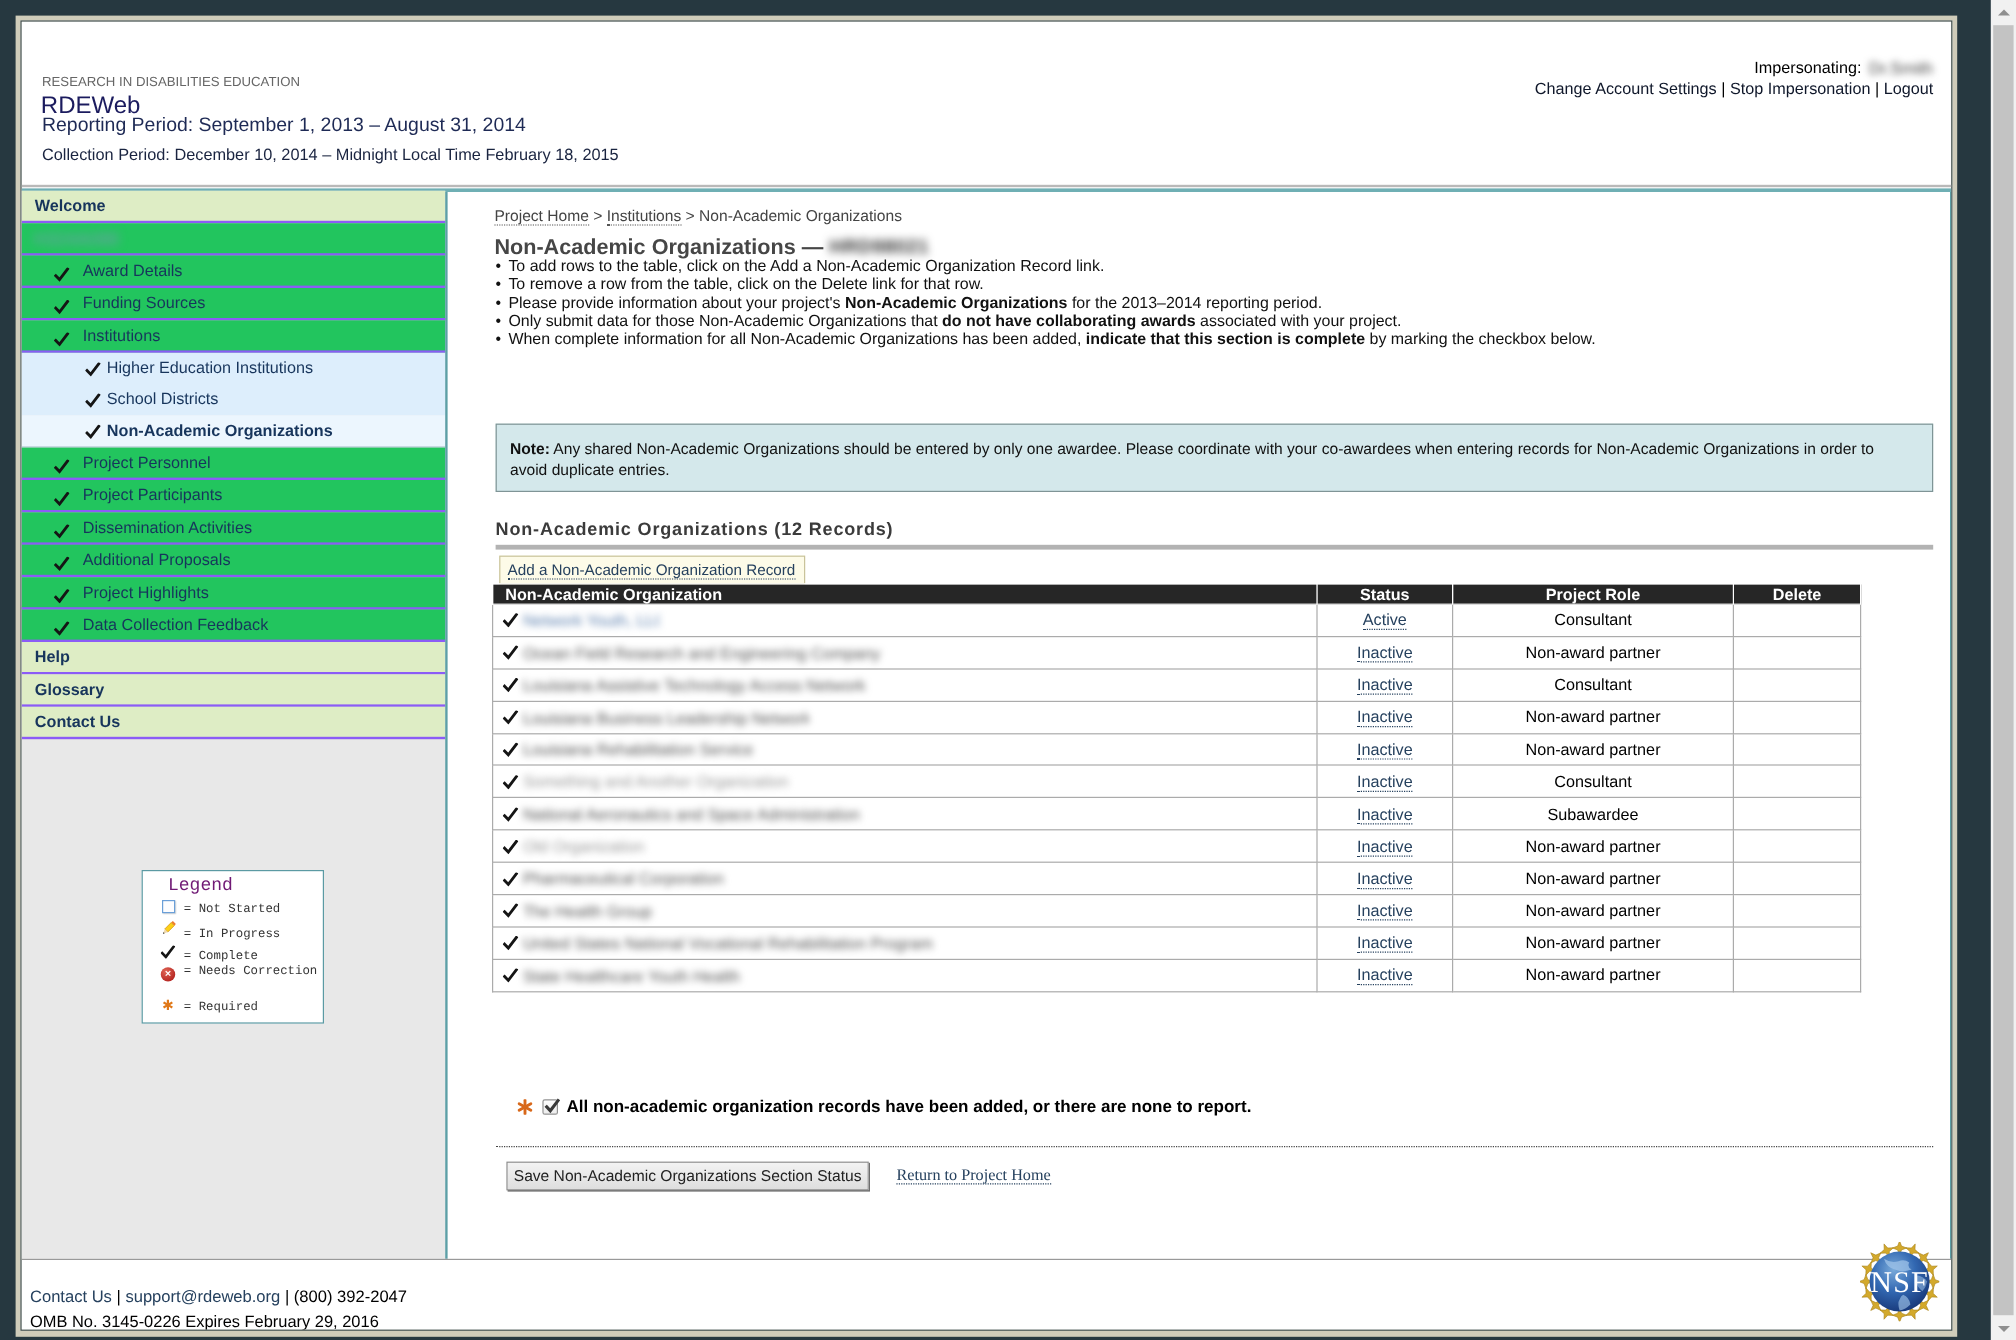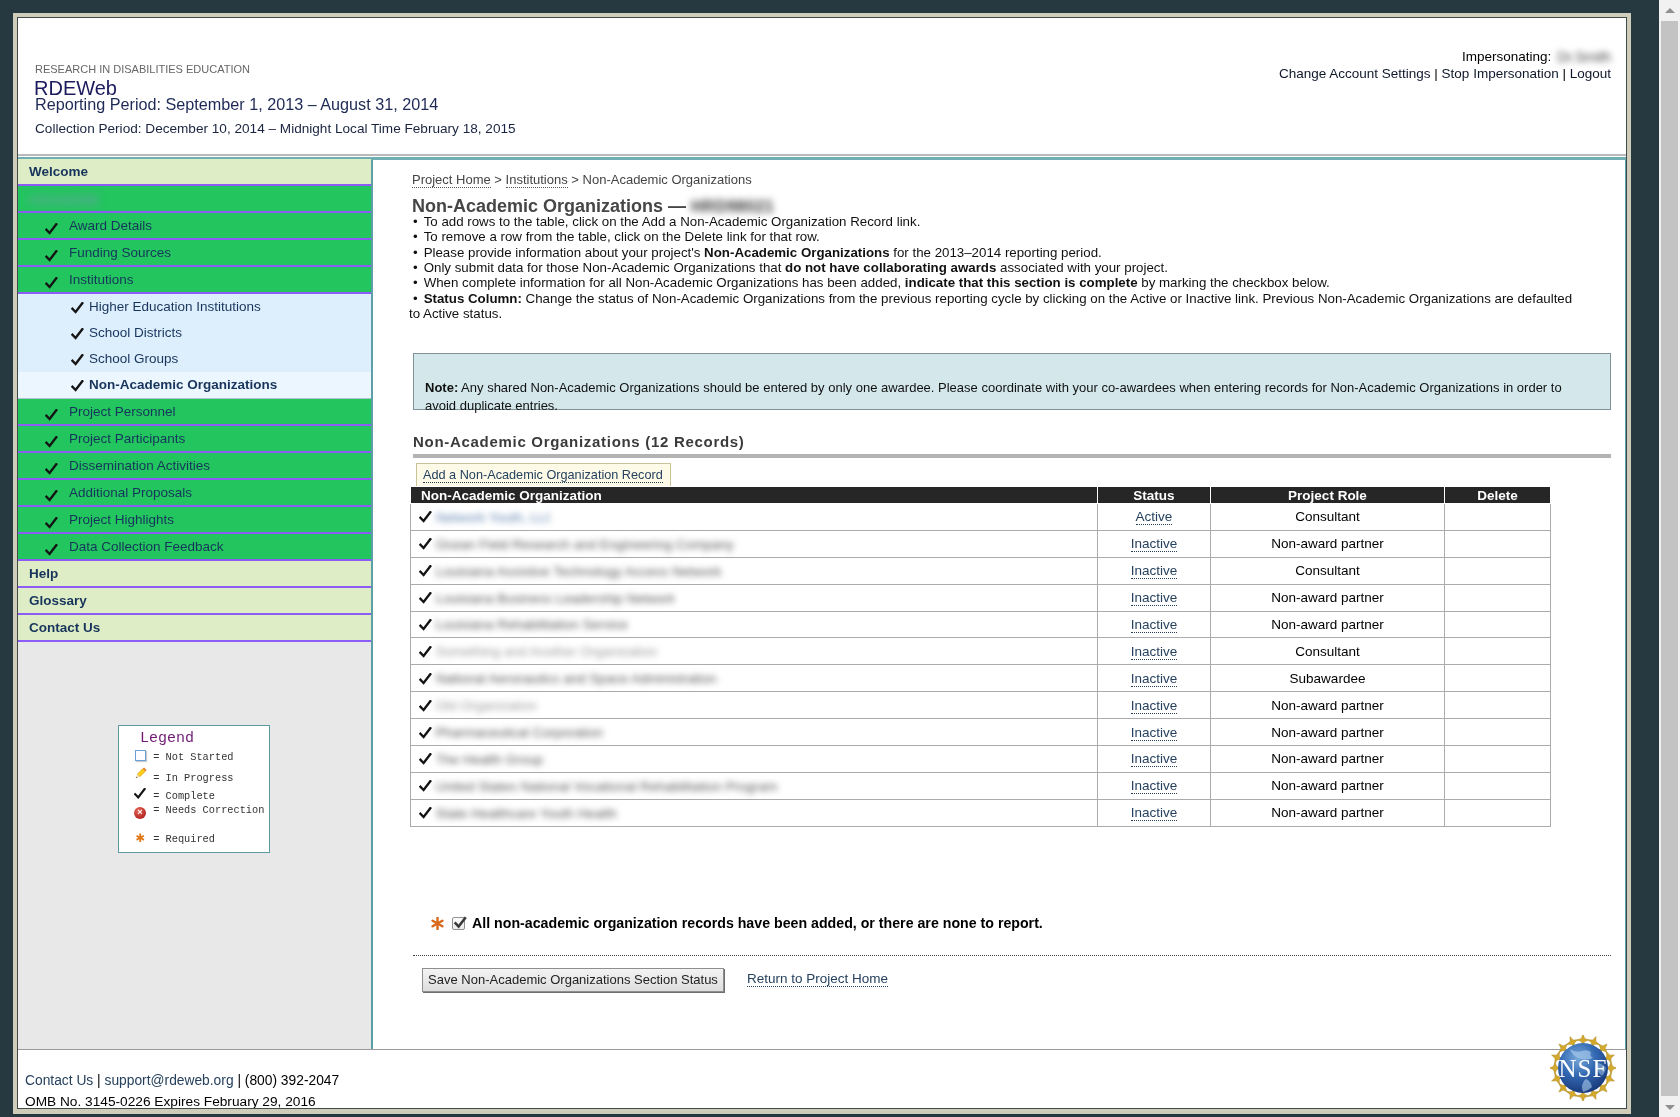--- a/index.html
+++ b/index.html
@@ -45,21 +45,21 @@
 .litem { position:absolute; left:14px; font-size:10.3px; color:#333; white-space:nowrap; }
 .licon { display:inline-block; width:14px; text-align:center; }
 
 #main { position:absolute; left:356px; top:116px; width:1235px; height:872px; }
 #crumb { left:38px; top:13px; font-size:13px; color:#444; }
 #crumb a { color:#444; text-decoration:none; border-bottom:1px dotted #555; }
 #h1t { left:38px; top:37px; font-size:18px; color:#464646; font-weight:bold; }
 #bullets { position:absolute; left:0px; top:80px; width:1255px; font-size:13.3px; color:#111; }
 #bullets li { list-style:none; margin-left:35px; line-height:15.33px; }
 #bullets li::before { content:"\2022"; padding:0 6px 0 4px; }
-#notebox { position:absolute; left:39px; top:194px; width:1198px; height:57px; background:#d4e8eb; border:1px solid #7f9496; font-size:13px; color:#111; padding:25px 11px; line-height:18px; }
+#notebox { position:absolute; left:39px; top:194px; width:1198px; height:57px; background:#d4e8eb; border:1px solid #7f9496; font-size:13px; color:#111; padding:11px 11px; line-height:18px; }
 #sechdr { position:absolute; left:39px; top:274px; font-size:15px; letter-spacing:0.7px; font-weight:bold; color:#3b3b3b; }
 #secrule { position:absolute; left:39px; top:295px; width:1198px; height:4px; background:#b3b3b3; }
 #addbox { position:absolute; left:42px; top:304px; width:255px; height:24px; background:#fdfbe8; border:1px solid #c9c39a; font-size:12.7px; line-height:22px; padding-left:6px; }
 #addbox a { color:#26415e; border-bottom:1px dotted #26415e; text-decoration:none; }
 
 #tbl { position:absolute; left:36px; top:352px; border-collapse:collapse; table-layout:fixed; }
 #tbl th { background:#262626; color:#fff; font-size:13.5px; font-weight:bold; height:17px; border:1px solid #fff; }
 #tbl th.org { text-align:left; padding-left:10px; }
 #tbl td { border:1px solid #ababab; height:26.9px; font-size:13.5px; color:#000; }
 #tbl td.org { text-align:left; padding-left:8px; }
@@ -67,21 +67,21 @@
 #tbl a.st { color:#26415e; text-decoration:none; border-bottom:1px dotted #26415e; }
 .blur { display:inline-block; overflow:hidden; white-space:nowrap; filter:blur(3px); vertical-align:middle; height:15px; line-height:15px; }
 
 #reqline { position:absolute; left:57px; top:756px; font-size:13.5px; }
 #reqline b { font-size:14.2px; }
 #cbx { display:inline-block; width:13px; height:13px; border:1px solid #919191; border-radius:2px; background:linear-gradient(#fdfdfd,#ededed); vertical-align:-2px; position:relative; }
 #cbx svg { position:absolute; left:0px; top:0px; }
 #dotrule { position:absolute; left:39px; top:796px; width:1198px; border-top:1px dotted #444; }
 #savebtn { position:absolute; left:48px; top:809px; width:302px; height:24px; background:linear-gradient(#f3f3f3,#dedede); border:1px solid #8e8e8e; box-shadow:1px 1px 0 #6e6e6e; font-size:13px; color:#222; text-align:center; line-height:22px; white-space:nowrap; }
 #retlink { position:absolute; left:373px; top:812px; font-size:13.5px; }
-#retlink a { color:#26415e; text-decoration:none; border-bottom:1px dotted #26415e; }
+#retlink a { color:#26415e; text-decoration:none; border-bottom:1px dotted #26415e;font-family:Liberation Serif, serif; }
 
 #footline { position:absolute; left:0; top:1006px; width:1609px; height:1px; background:#999; }
 #foot1 { position:absolute; left:7px; top:1030px; font-size:13.8px; color:#000; }
 #foot1 a { color:#26415e; text-decoration:none; }
 #foot2 { position:absolute; left:7px; top:1051px; font-size:13.7px; color:#000; }
 #nsflogo { position:absolute; left:1532px; top:1017px; }
 </style>
 </head>
 <body>
 <div id="frame">
@@ -106,23 +106,20 @@
             </svg></span>Funding Sources</div>
       <div class="mrow mblue1"><span class="chk"><svg width="13" height="12" viewBox="0 0 13 12">
               <path d="M1.5 6.8 L4.6 10 L11.3 1.2" fill="none" stroke="#151515" stroke-width="2.4" stroke-linecap="square"></path>
             </svg></span>Institutions</div>
       <div class="mrow mblue2"><span class="chk"><svg width="13" height="12" viewBox="0 0 13 12">
               <path d="M1.5 6.8 L4.6 10 L11.3 1.2" fill="none" stroke="#151515" stroke-width="2.4" stroke-linecap="square"></path>
             </svg></span>Higher Education Institutions</div>
       <div class="mrow mblue2"><span class="chk"><svg width="13" height="12" viewBox="0 0 13 12">
               <path d="M1.5 6.8 L4.6 10 L11.3 1.2" fill="none" stroke="#151515" stroke-width="2.4" stroke-linecap="square"></path>
             </svg></span>School Districts</div>
-      <div class="mrow mblue2"><span class="chk"><svg width="13" height="12" viewBox="0 0 13 12">
-              <path d="M1.5 6.8 L4.6 10 L11.3 1.2" fill="none" stroke="#151515" stroke-width="2.4" stroke-linecap="square"></path>
-            </svg></span>School Groups</div>
       <div class="mrow msel"><span class="chk"><svg width="13" height="12" viewBox="0 0 13 12">
               <path d="M1.5 6.8 L4.6 10 L11.3 1.2" fill="none" stroke="#151515" stroke-width="2.4" stroke-linecap="square"></path>
             </svg></span>Non-Academic Organizations</div>
       <div class="mrow mblue1"><span class="chk"><svg width="13" height="12" viewBox="0 0 13 12">
               <path d="M1.5 6.8 L4.6 10 L11.3 1.2" fill="none" stroke="#151515" stroke-width="2.4" stroke-linecap="square"></path>
             </svg></span>Project Personnel</div>
       <div class="mrow mblue1"><span class="chk"><svg width="13" height="12" viewBox="0 0 13 12">
               <path d="M1.5 6.8 L4.6 10 L11.3 1.2" fill="none" stroke="#151515" stroke-width="2.4" stroke-linecap="square"></path>
             </svg></span>Project Participants</div>
       <div class="mrow mblue1"><span class="chk"><svg width="13" height="12" viewBox="0 0 13 12">
@@ -163,21 +160,20 @@
 
     <div id="main">
       <div class="abs" id="crumb"><a>Project Home</a> &gt; <a>Institutions</a> &gt; Non-Academic Organizations</div>
       <div class="abs" id="h1t">Non-Academic Organizations — <span class="blur" style="width:83px;height:16px;color:#333;font-size:16px;font-weight:bold;letter-spacing:0.5px;filter:blur(3.5px);">HRD98021</span></div>
       <ul id="bullets">
         <li>To add rows to the table, click on the Add a Non-Academic Organization Record link.</li>
         <li>To remove a row from the table, click on the Delete link for that row.</li>
         <li>Please provide information about your project's <b>Non-Academic Organizations</b> for the 2013–2014 reporting period.</li>
         <li>Only submit data for those Non-Academic Organizations that <b>do not have collaborating awards</b> associated with your project.</li>
         <li>When complete information for all Non-Academic Organizations has been added, <b>indicate that this section is complete</b> by marking the checkbox below.</li>
-        <li><b>Status Column:</b> Change the status of Non-Academic Organizations from the previous reporting cycle by clicking on the Active or Inactive link. Previous Non-Academic Organizations are defaulted<br>to Active status.</li>
       </ul>
       <div class="abs" id="notebox"><b>Note:</b> Any shared Non-Academic Organizations should be entered by only one awardee. Please coordinate with your co-awardees when entering records for Non-Academic Organizations in order to<br>avoid duplicate entries.</div>
       <div class="abs" id="sechdr">Non-Academic Organizations (12 Records)</div>
       <div class="abs" id="secrule"></div>
       <div class="abs" id="addbox"><a>Add a Non-Academic Organization Record</a></div>
       <table id="tbl">
         <colgroup>
             <col style="width:687px;">
             <col style="width:113px;">
             <col style="width:234px;">

